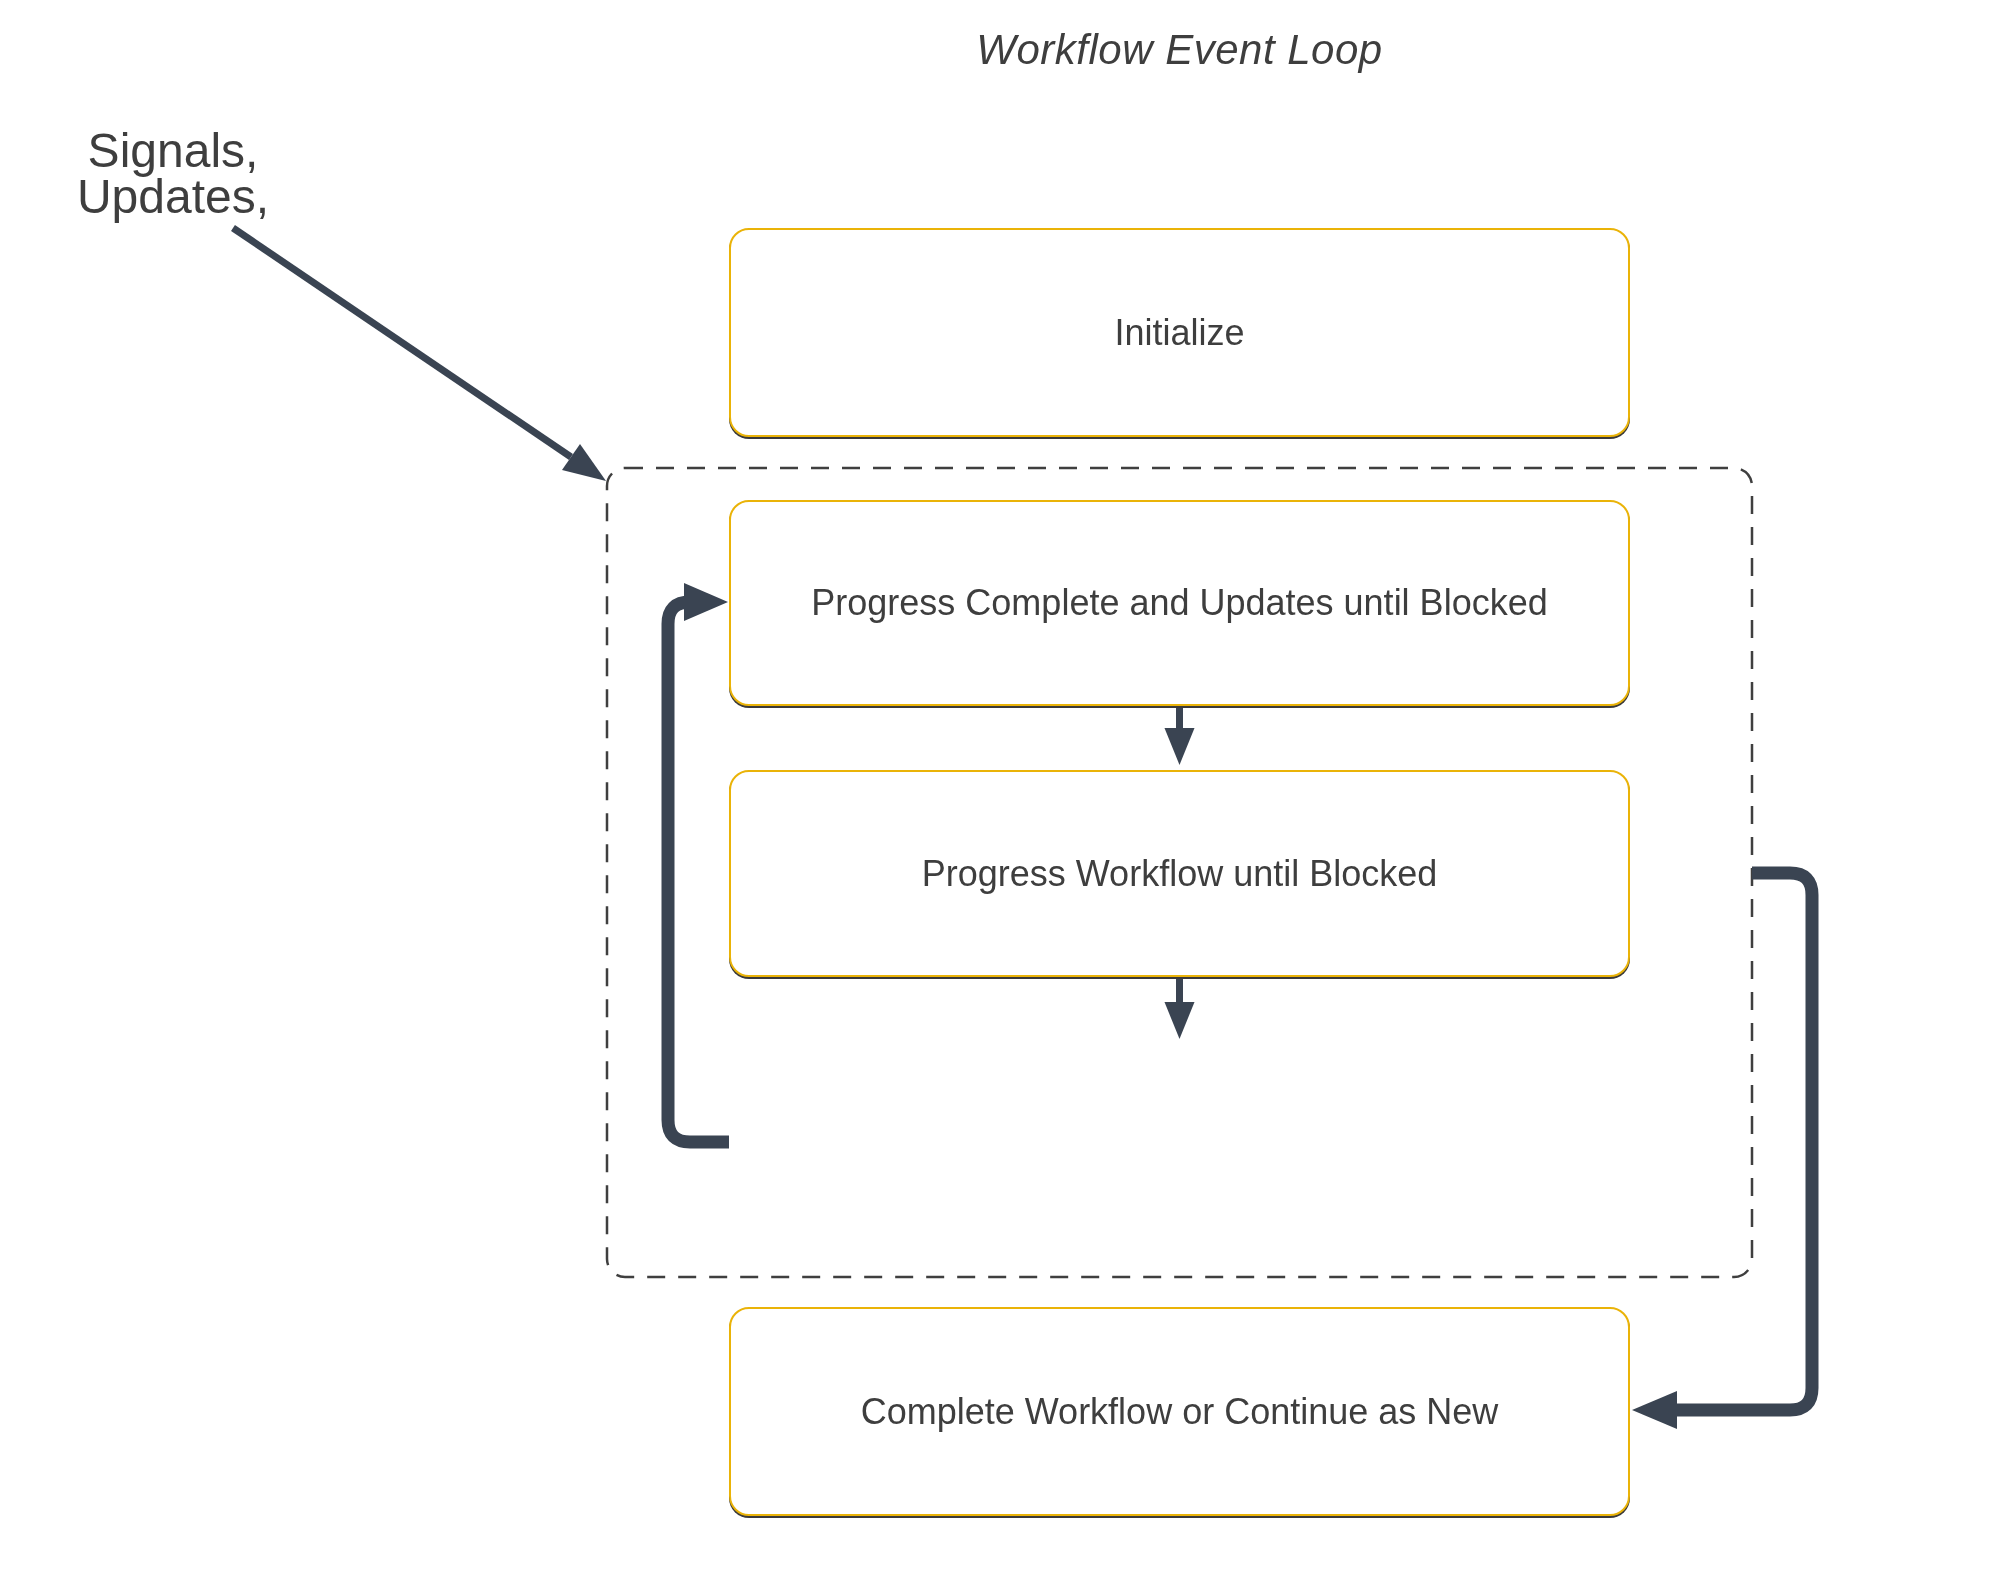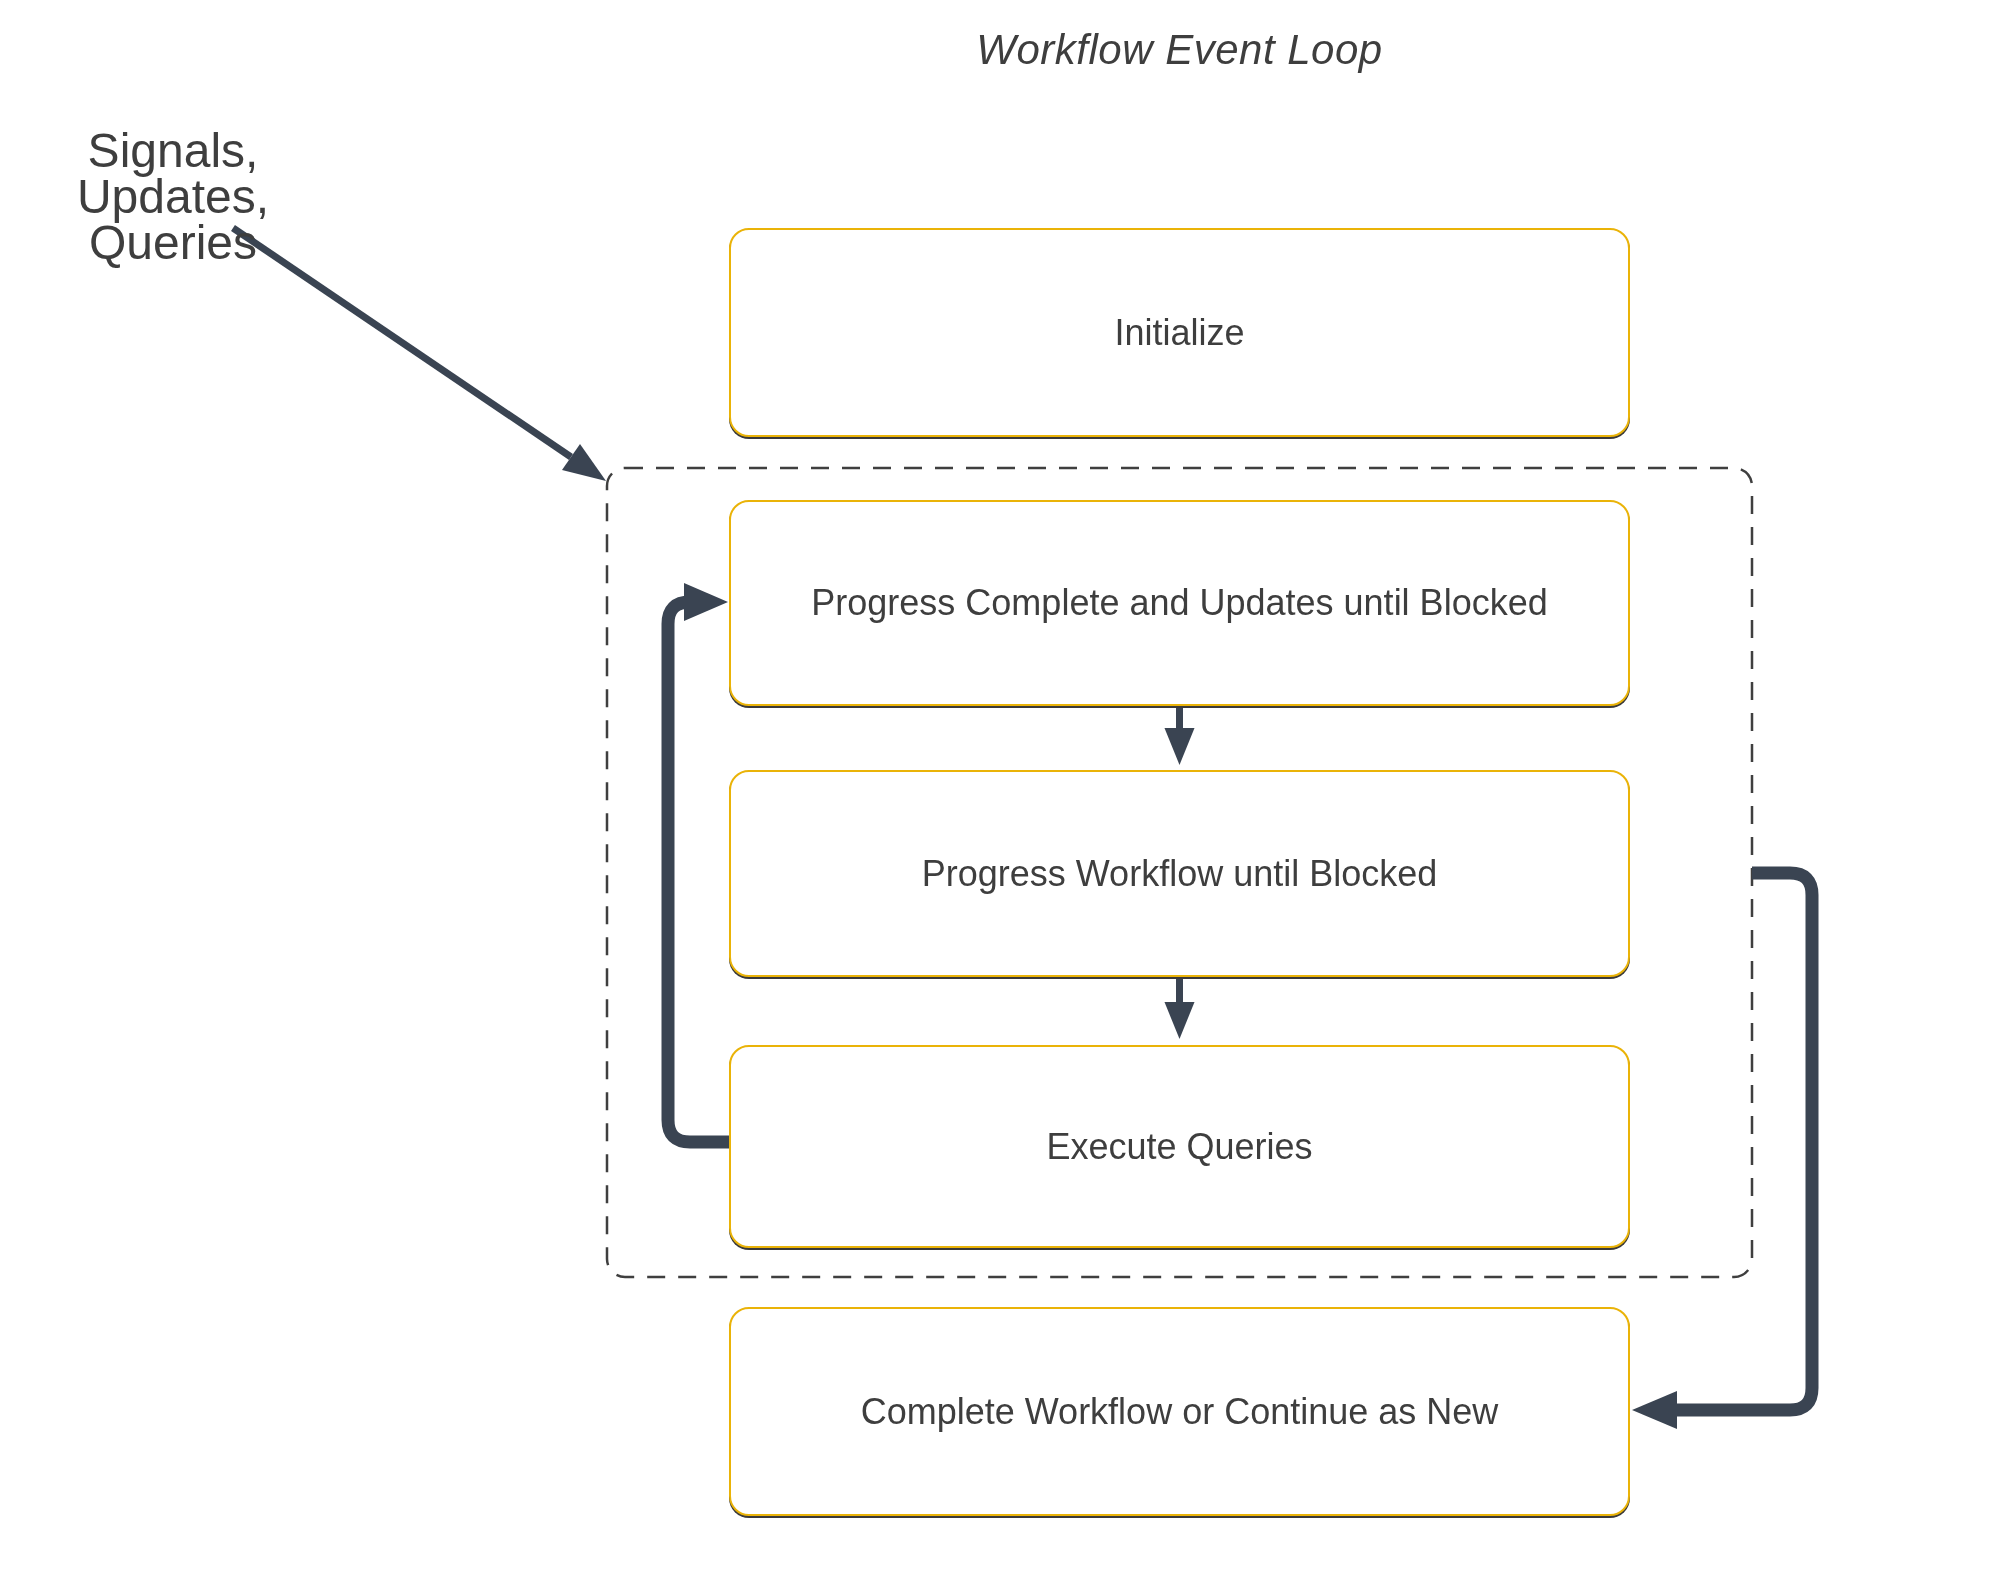--- a/index.html
+++ b/index.html
@@ -99,36 +99,32 @@
     <g>
       <path d="M 1752 873 L 1790 873 Q 1812 873 1812 895 L 1812 1388 Q 1812 1410 1790 1410 L 1677 1410" fill="none" stroke="#3a4452" stroke-width="13" stroke-linejoin="round"></path>
       <polygon points="1632,1410 1677,1391 1677,1429" fill="#3a4452"></polygon>
     </g>
   </svg>
 
   <div class="diagram-title">Workflow Event Loop</div>
 
   <div class="external-label">
     <div>Signals, Updates,</div>
-    <div>Queries</div>
   </div>
 
   <div class="node node-initialize">
     <span>Initialize</span>
   </div>
 
   <div class="node node-progress-signals">
     <span>Progress Complete and Updates until Blocked</span>
   </div>
 
   <div class="node node-progress-workflow">
     <span>Progress Workflow until Blocked</span>
   </div>
 
-  <div class="node node-execute-queries">
-    <span>Execute Queries</span>
-  </div>
 
   <div class="node node-complete">
     <span>Complete Workflow or Continue as New</span>
   </div>
 
 </div>
 
 </body></html>

